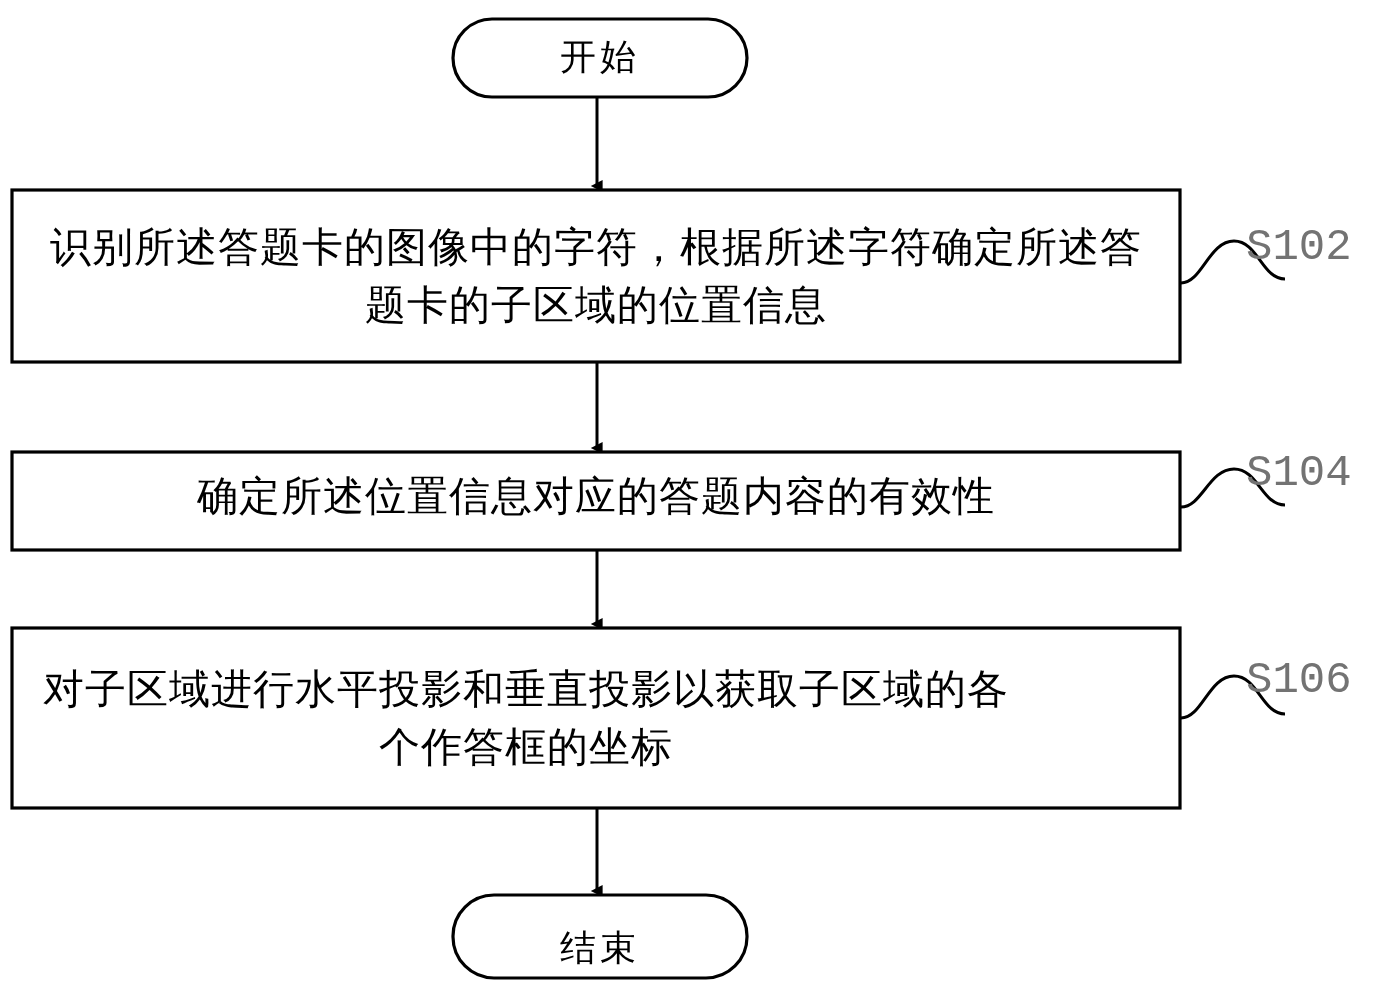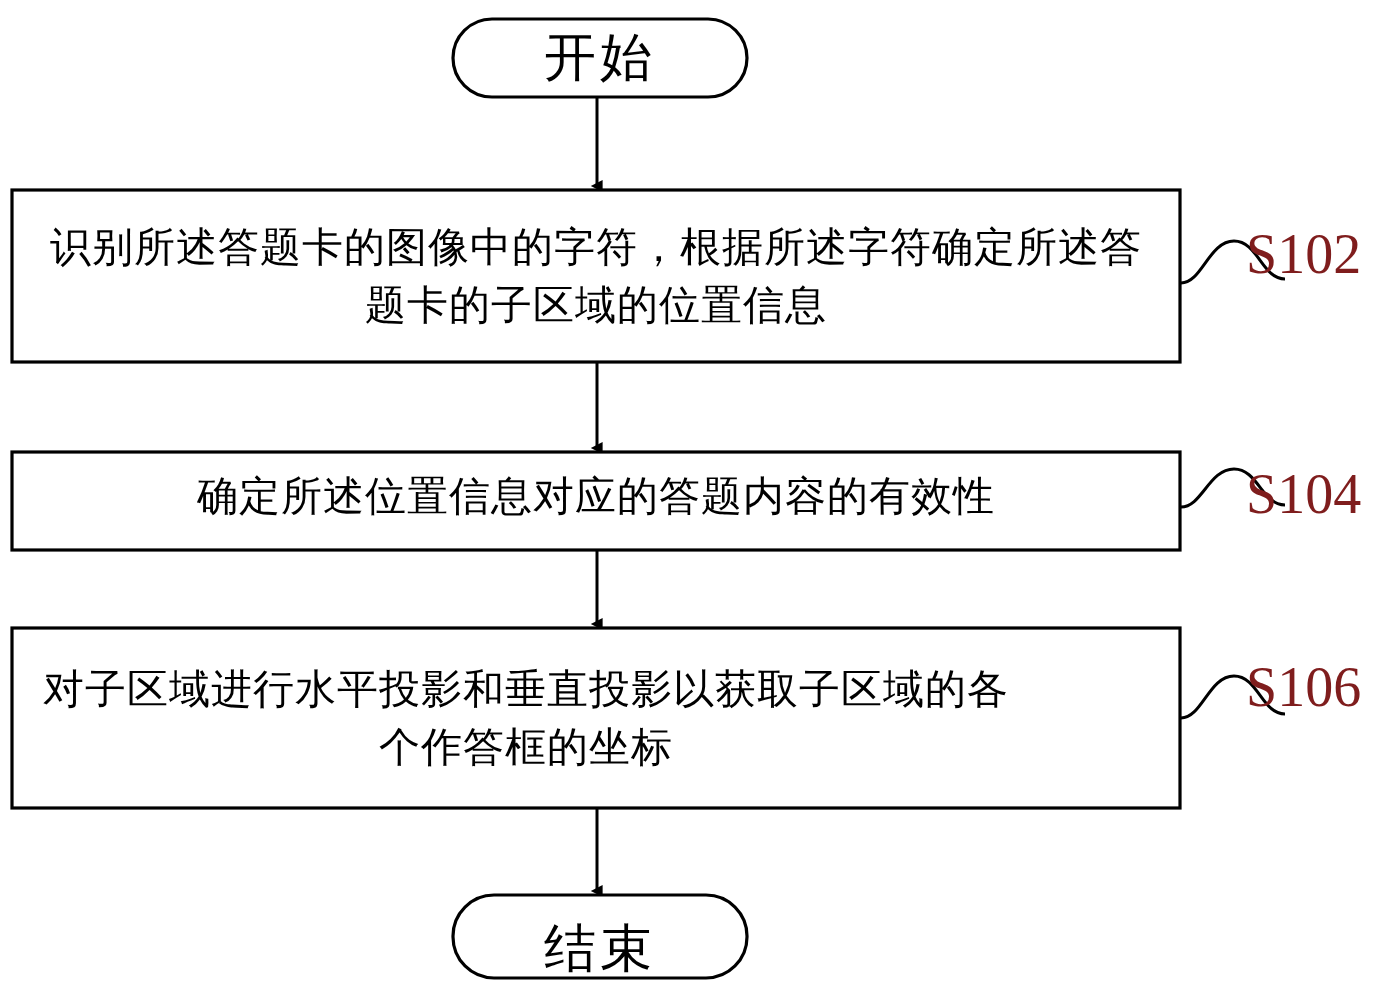--- a/index.html
+++ b/index.html
@@ -31,36 +31,36 @@
     display: flex;
     align-items: center;
     justify-content: center;
     text-align: center;
     box-sizing: border-box;
     font-family: "Liberation Serif", "DejaVu Serif", serif;
     color: #000000;
     pointer-events: none;
   }
   .terminal-text {
-    font-size: 52px;
+    font-size: 36px;
     letter-spacing: 4px;
     line-height: 1.1;
   }
   .process-text {
     font-size: 41px;
     line-height: 1.42;
     letter-spacing: 1px;
     padding: 4px 24px;
   }
   .step-label {
     position: absolute;
-    font-family: Liberation Serif, serif;
-    font-size: 56px;
+    font-family: Liberation Mono, monospace;
+    font-size: 44px;
     letter-spacing: 0px;
-    color: #7f1d1d;
+    color: #737373;
     white-space: nowrap;
   }
   .hit-area {
     position: absolute;
     box-sizing: border-box;
   }
 </style>
 </head>
 <body>
 
@@ -99,21 +99,21 @@
   </svg>
 
   <div class="node-text terminal-text" style="left:453px; top:19px; width:294px; height:78px;">开始</div>
 
   <div class="node-text process-text" style="left:12px; top:190px; width:1168px; height:172px;">识别所述答题卡的图像中的字符，根据所述字符确定所述答题卡的子区域的位置信息</div>
 
   <div class="step-label" style="left:1246px; top:222px;">S102</div>
 
   <div class="node-text process-text" style="left:12px; top:452px; width:1168px; height:88px;">确定所述位置信息对应的答题内容的有效性</div>
 
-  <div class="step-label" style="left:1246px; top:462px;">S104</div>
+  <div class="step-label" style="left:1246px; top:448px;">S104</div>
 
   <div class="node-text process-text" style="left:12px; top:628px; width:1028px; height:180px;">对子区域进行水平投影和垂直投影以获取子区域的各个作答框的坐标</div>
 
   <div class="step-label" style="left:1246px; top:655px;">S106</div>
 
   <div class="node-text terminal-text" style="left:453px; top:895px; width:294px; height:107px;">结束</div>
 
   <div class="hit-area" style="left:453px; top:19px; width:294px; height:78px;"></div>
   <div class="hit-area" style="left:12px; top:190px; width:1168px; height:172px;"></div>
   <div class="hit-area" style="left:12px; top:452px; width:1168px; height:98px;"></div>

